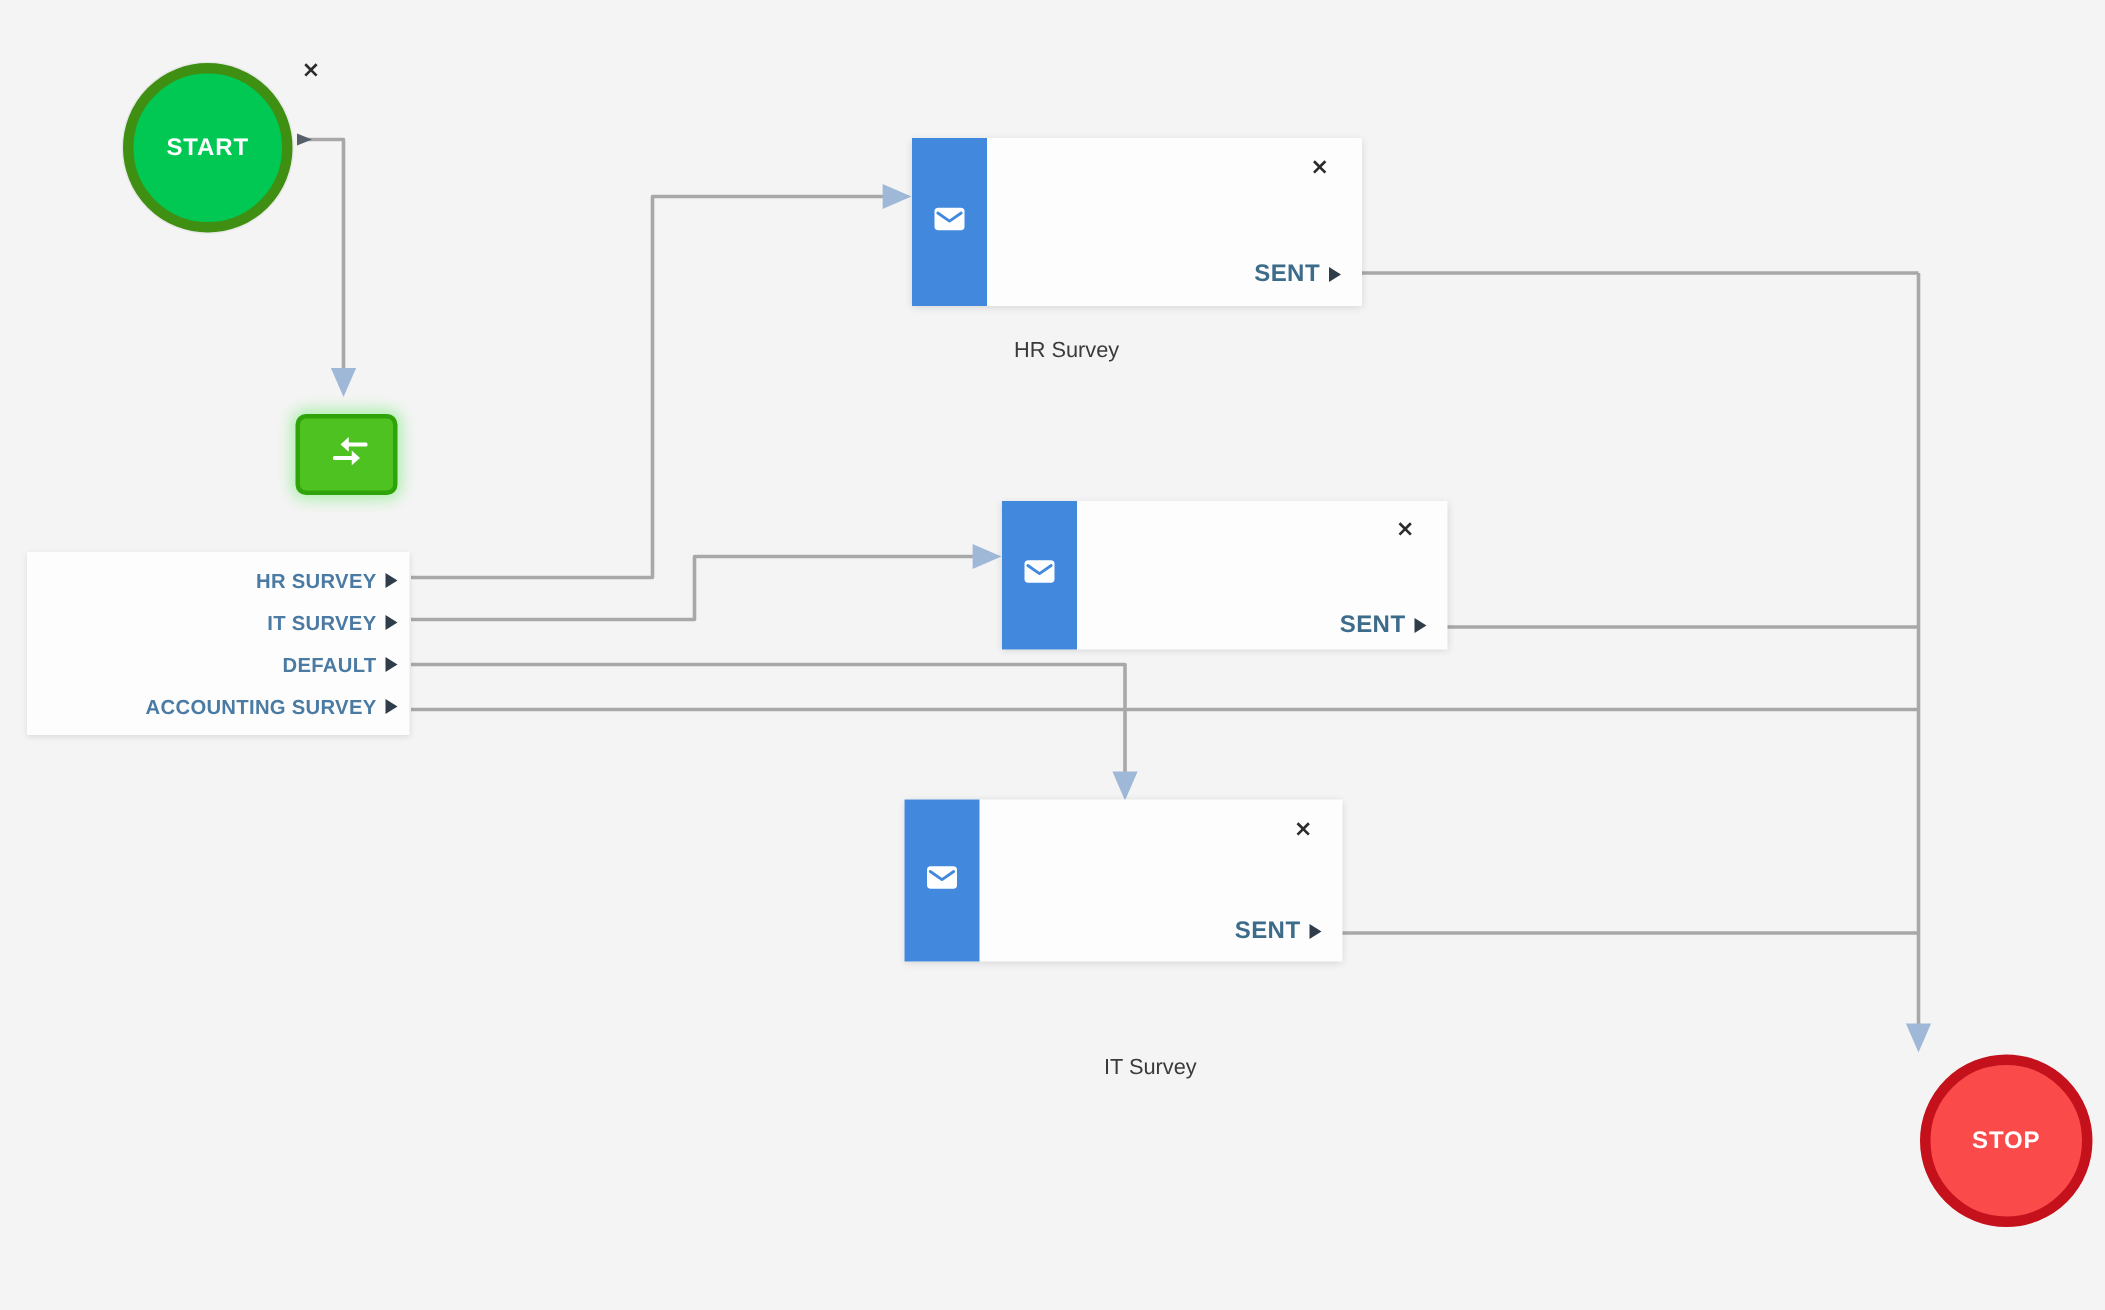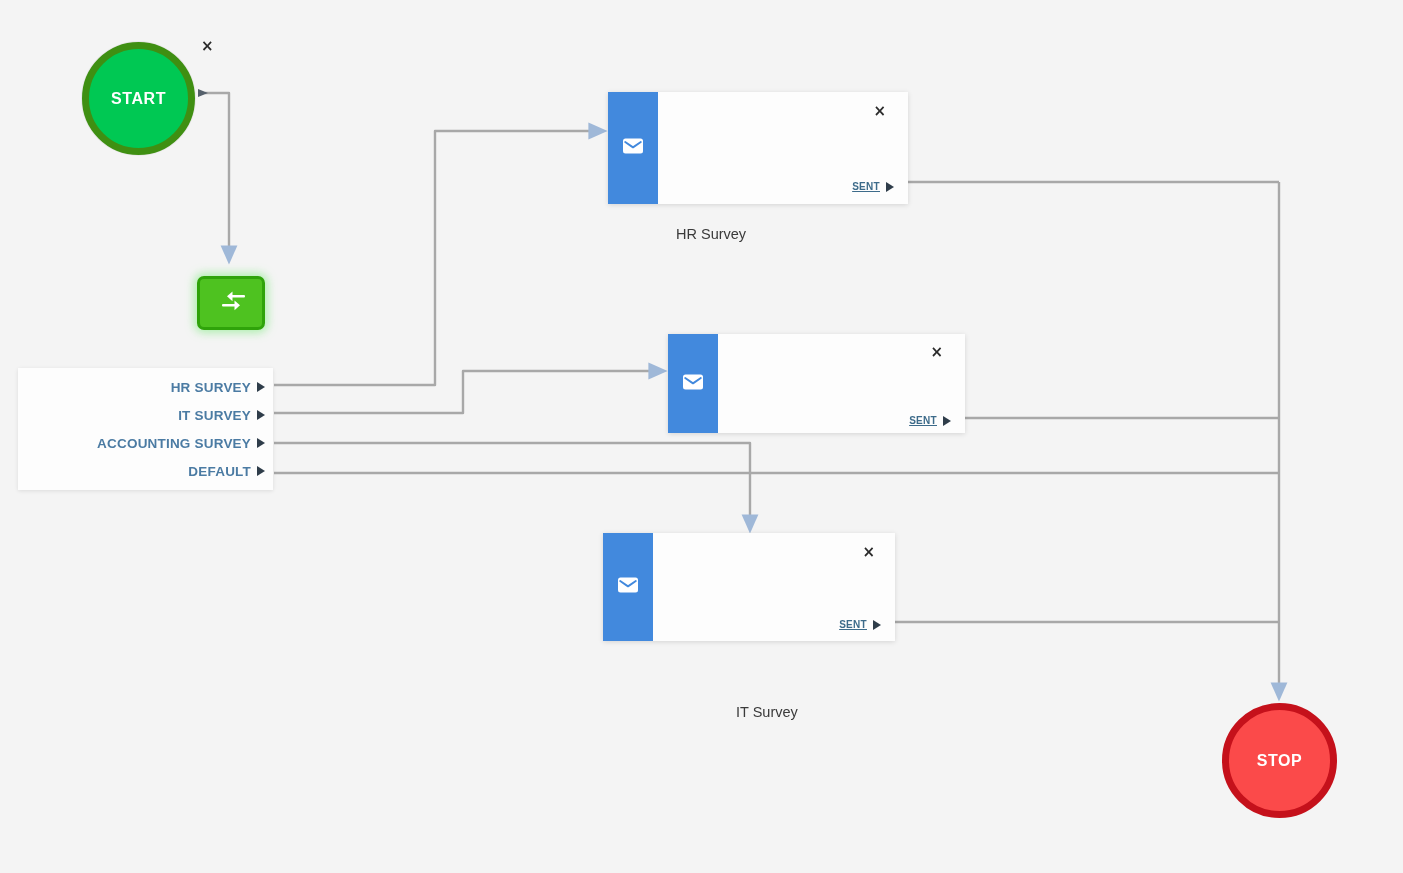--- a/index.html
+++ b/index.html
@@ -42,21 +42,21 @@
     letter-spacing: 0.6px;
   }
   #node-start {
     left: 82px; top: 42px;
     width: 113px; height: 113px;
     background: #00c853;
     border: 7px solid #3f8f12;
     box-shadow: 0 0 0 1px rgba(0,0,0,0.05);
   }
   #node-stop {
-    left: 1222px; top: 703px;
+    left: 1280px; top: 703px;
     width: 115px; height: 115px;
     background: #fb4a4a;
     border: 7px solid #c5111b;
   }
 
   
   .node-close {
     position: absolute;
     font-size: 15px;
     line-height: 1;
@@ -150,25 +150,24 @@
     font-weight: 600;
     cursor: pointer;
   }
   .card-out {
     position: absolute;
     display: flex;
     align-items: center;
     cursor: pointer;
   }
   .card-out .port-label {
-    font-size: 10px;
+    font-size: 16px;
     font-weight: bold;
     color: #3d6b8a;
     letter-spacing: 0.3px;
-    text-decoration: underline;
   }
 
   #card-hr  { left: 608px; top: 92px;  width: 300px; height: 112px; }
   #card-it  { left: 668px; top: 334px; width: 297px; height: 99px;  }
   #card-acc { left: 603px; top: 533px; width: 292px; height: 108px; }
 
   #card-hr .card-title  { top: 134px; }
   #card-it .card-title  { top: 370px; }
 </style>
 </head>
@@ -231,25 +230,25 @@
   <div id="branch-box">
     <div class="branch-port">
       <span class="port-label">HR SURVEY</span>
       <span class="port-tri"></span>
     </div>
     <div class="branch-port">
       <span class="port-label">IT SURVEY</span>
       <span class="port-tri"></span>
     </div>
     <div class="branch-port">
+      <span class="port-label">DEFAULT</span>
+      <span class="port-tri"></span>
+    </div>
+    <div class="branch-port">
       <span class="port-label">ACCOUNTING SURVEY</span>
-      <span class="port-tri"></span>
-    </div>
-    <div class="branch-port">
-      <span class="port-label">DEFAULT</span>
       <span class="port-tri"></span>
     </div>
   </div>
 
   <div id="card-hr" class="card">
     <div class="card-stripe">
       <span>
         <svg width="22" height="18" viewBox="0 0 22 18" xmlns="http://www.w3.org/2000/svg">
           <rect x="1" y="1.5" width="20" height="15" rx="2.5" fill="#ffffff"></rect>
           <path d="M3.2,5 L11,10.4 L18.8,5" fill="none" stroke="#4289dd" stroke-width="1.9" stroke-linecap="round" stroke-linejoin="round"></path>

